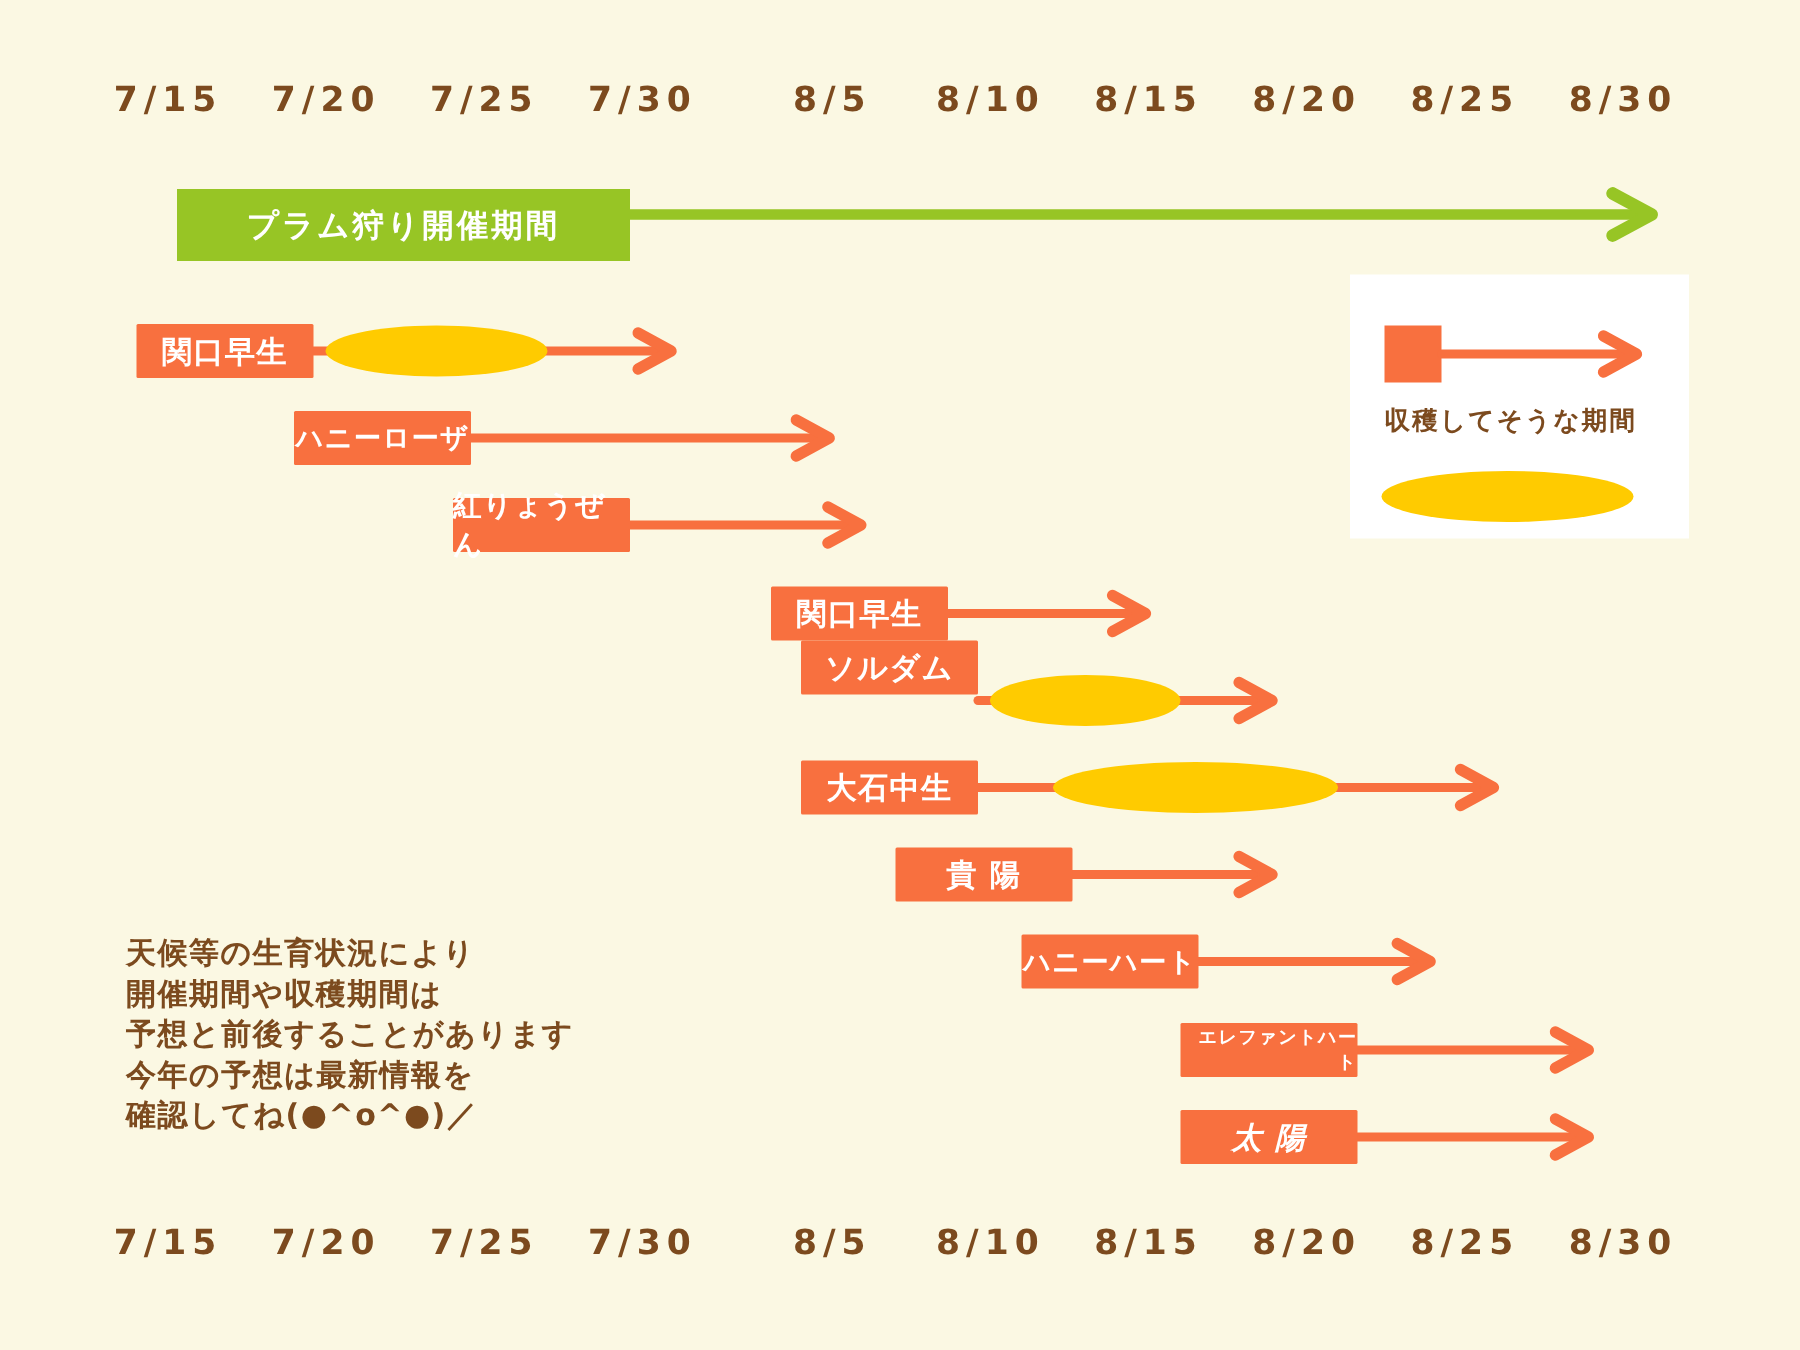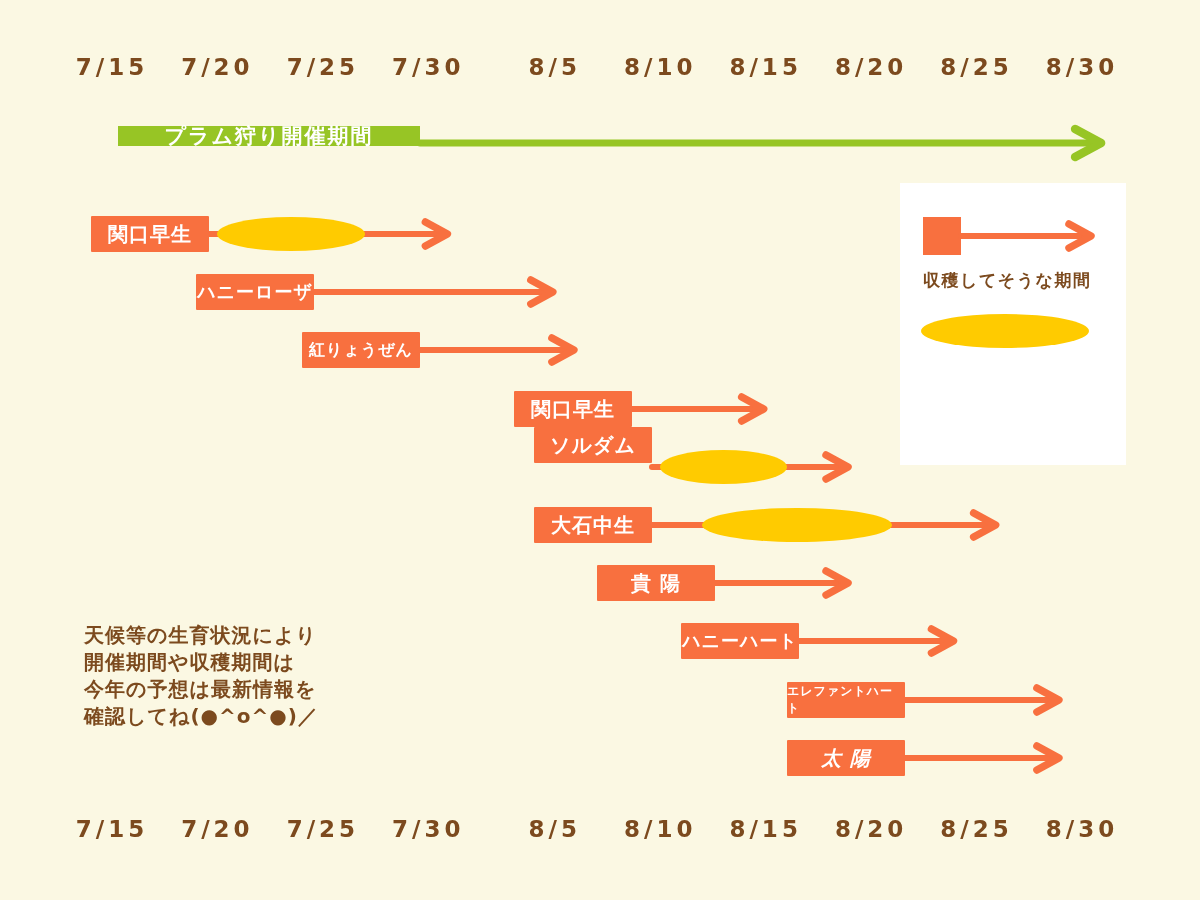--- a/index.html
+++ b/index.html
@@ -16,26 +16,26 @@
     color:var(--brown); font-size:23px; letter-spacing:4px;
   }
   #arrow-layer { position:absolute; left:0; top:0; z-index:1; }
   .ellipse { position:absolute; height:34px; border-radius:50%; background:var(--peak); z-index:2; }
   .vbox {
     position:absolute; width:118px; height:36px; background:var(--harvest);
     color:#fff; display:flex; align-items:center; justify-content:center;
     letter-spacing:1px; z-index:3; border-radius:1px;
   }
   #event-box {
-    position:absolute; left:118px; top:126px; width:302px; height:20px;
+    position:absolute; left:118px; top:126px; width:302px; height:48px;
     background:var(--event); color:#fff; font-size:21px; letter-spacing:2px;
     display:flex; align-items:center; justify-content:center; z-index:3;
   }
   #legend {
-    position:absolute; left:900px; top:183px; width:226px; height:282px;
+    position:absolute; left:900px; top:183px; width:226px; height:176px;
     background:var(--legendbg); z-index:4;
   }
   #legend .sq { position:absolute; left:23px; top:34px; width:38px; height:38px; background:var(--harvest); }
   #legend .lg-label { position:absolute; left:23px; width:190px; color:var(--brown); font-size:17px; letter-spacing:1.5px; }
   #legend .lg-ellipse { position:absolute; left:21px; top:131px; width:168px; height:34px; border-radius:50%; background:var(--peak); }
   #legend svg { position:absolute; left:0; top:0; }
   #note { position:absolute; left:84px; top:622px; color:var(--brown); font-size:20px; line-height:27px; letter-spacing:1px; z-index:2; }
 </style>
 </head>
 <body>
@@ -81,45 +81,46 @@
     </svg>
 
   <div id="event-box">
     <span>プラム狩り開催期間</span>
   </div>
 
   <div id="rows">
       <div class="ellipse" style="left: 217.435px; top: 217px; width: 147.609px;"></div>
       <div class="vbox" style="left: 91px; top: 216px; font-size: 20px;">関口早生</div>
       <div class="vbox" style="left: 196px; top: 274px; font-size: 18px;">ハニーローザ</div>
-      <div class="vbox" style="left: 302px; top: 332px; font-size: 16px;">紅りょうぜん</div>
+      <div class="vbox" style="left: 302px; top: 332px; font-size: 19px;">紅りょうぜん</div>
       <div class="vbox" style="left: 492px; top: 391px; font-size: 20px; margin-left: 22px;">関口早生</div>
       <div class="ellipse" style="left: 660.262px; top: 450px; width: 126.522px;"></div>
       <div class="vbox" style="left: 534px; top: 427px; font-size: 20px;">ソルダム</div>
       <div class="ellipse" style="left: 702.436px; top: 508px; width: 189.783px;"></div>
       <div class="vbox" style="left: 534px; top: 507px; font-size: 20px;">大石中生</div>
       <div class="vbox" style="left: 597px; top: 565px; font-size: 20px;">貴 陽</div>
       <div class="vbox" style="left: 681px; top: 623px; font-size: 18px;">ハニーハート</div>
-      <div class="vbox" style="left: 787px; top: 682px; font-size: 12px;">エレファントハート</div>
+      <div class="vbox" style="left: 787px; top: 682px; font-size: 12px; text-align: right;">エレファントハート</div>
       <div class="vbox" style="left: 787px; top: 740px; font-size: 20px; font-style: italic;">太 陽</div>
     </div>
 
   <div id="legend">
     <div class="sq"></div>
     <svg id="legend-arrows" width="226" height="230">
         <path d="M61 53 L185 53" stroke="#F8703F" stroke-width="6" fill="none" stroke-linecap="round" stroke-linejoin="round"></path>
         <path d="M169 41 L191 53 L169 65" stroke="#F8703F" stroke-width="7.5" fill="none" stroke-linecap="round" stroke-linejoin="round"></path>
       </svg>
     <div class="lg-label" style="top:86px;">収穫してそうな期間</div>
     <div class="lg-ellipse"></div>
   </div>
 
   <div id="note">
     <div>天候等の生育状況により</div>
     <div>開催期間や収穫期間は</div>
+    <div>予想と前後することがあります</div>
     <div>今年の予想は最新情報を</div>
     <div>確認してね(●^o^●)／</div>
   </div>
 
   <div id="axis-bottom" class="axis" style="top:816px;">
       <span class="tick" style="left: 47px;">7/15</span>
       <span class="tick" style="left: 152.435px;">7/20</span>
       <span class="tick" style="left: 257.87px;">7/25</span>
       <span class="tick" style="left: 363.305px;">7/30</span>
       <span class="tick" style="left: 489.827px;">8/5</span>

